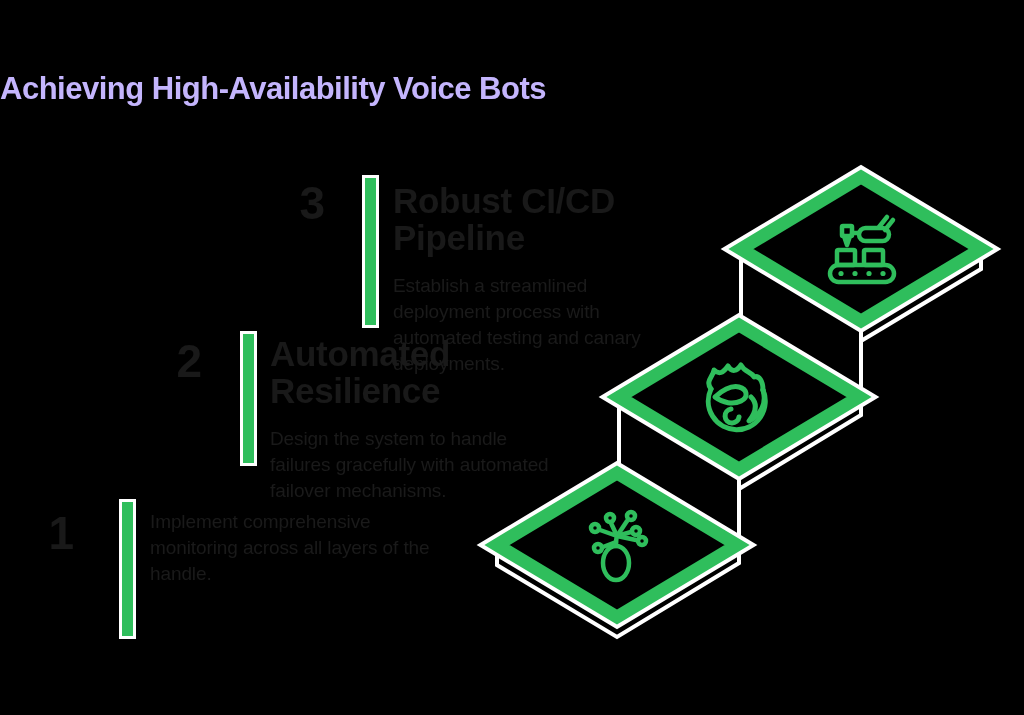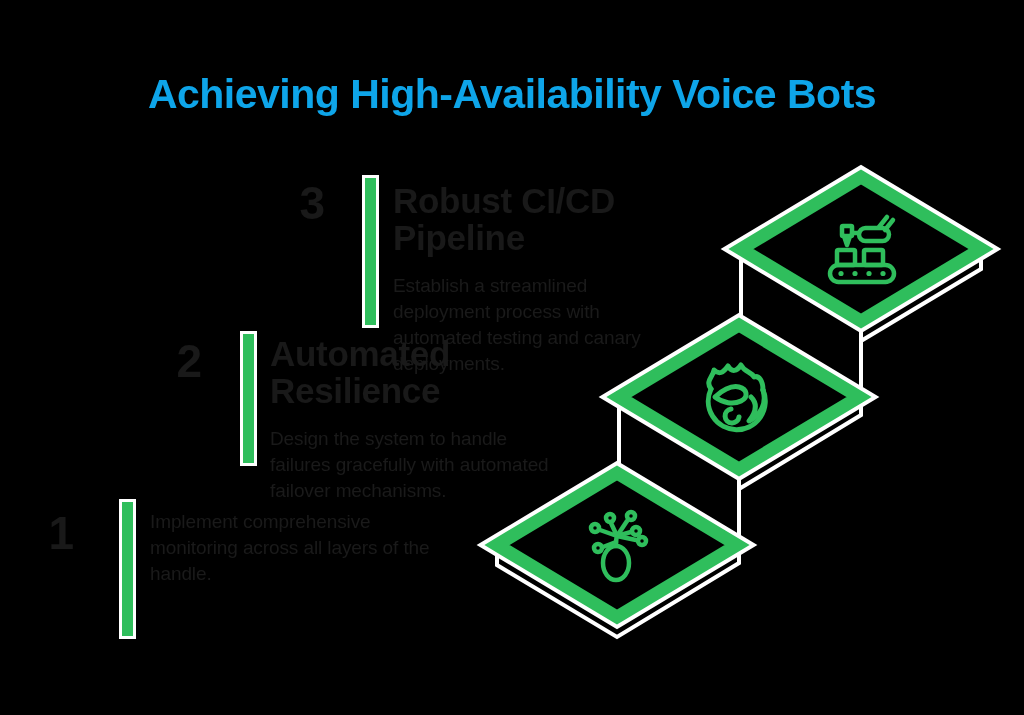--- a/index.html
+++ b/index.html
@@ -2,22 +2,22 @@
 <html><head>
 <meta charset="utf-8">
 <style>
   html,body{margin:0;padding:0;background:#000;}
   .canvas{
     position:relative;width:1024px;height:715px;background:#000;
     overflow:hidden;font-family:"Liberation Sans", sans-serif;
     -webkit-font-smoothing:antialiased;
   }
   .title{
-    position:absolute;left:0;top:71px;width:100%;text-align:center;
-    font-size:41px;font-weight:700;letter-spacing:-0.5px;color:#0ea5e9;margin:0;
+    position:absolute;left:0;top:71px;width:100%;text-align:left;
+    font-size:31px;font-weight:700;letter-spacing:-0.5px;color:#c4b5fd;margin:0;
   }
   .num{
     position:absolute;width:44px;text-align:right;
     font-size:46px;font-weight:700;line-height:1;color:#191919;
   }
   .num.n3{left:281px;top:180px;}
   .num.n2{left:158px;top:338px;}
   .num.n1{left:30px;top:510px;}
   .vbar{
     position:absolute;width:11px;background:#2FBE5C;border:3px solid #fff;

